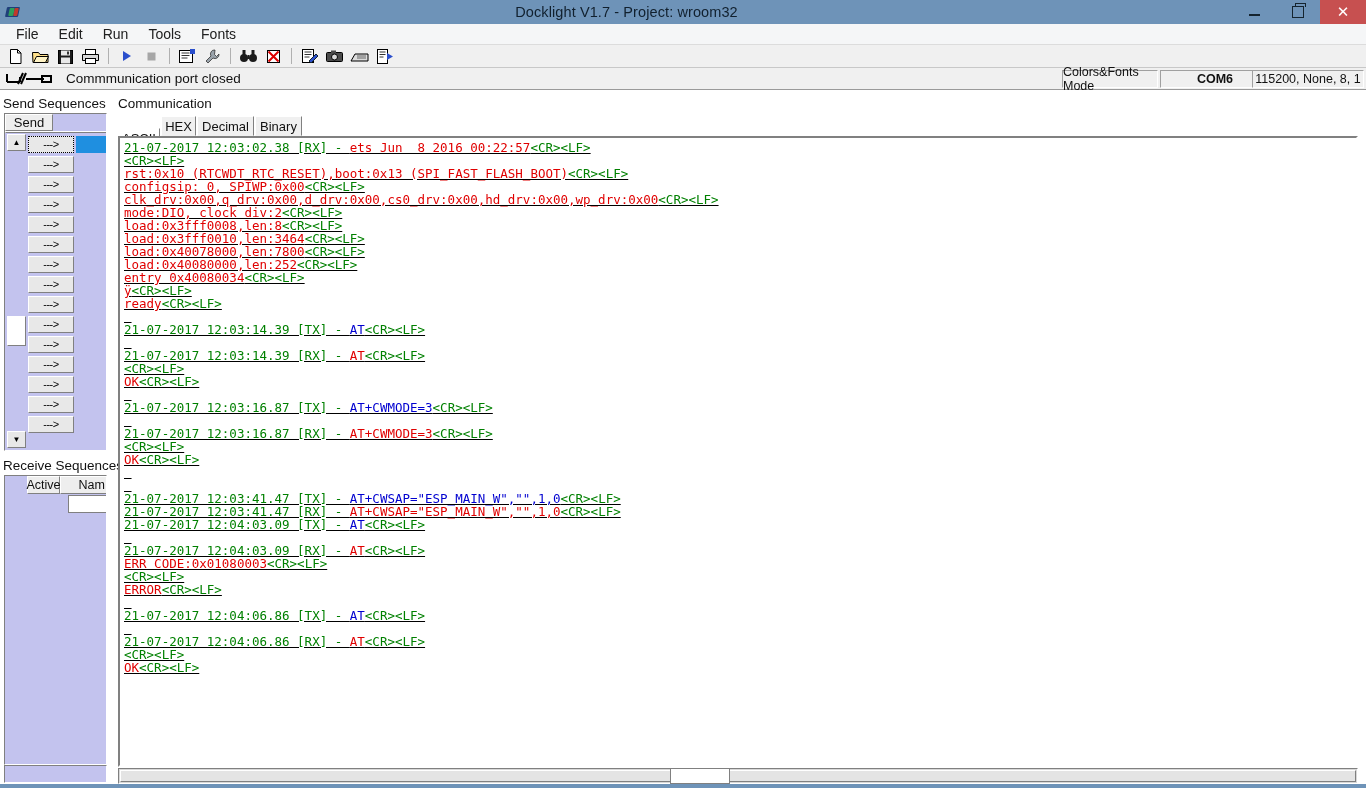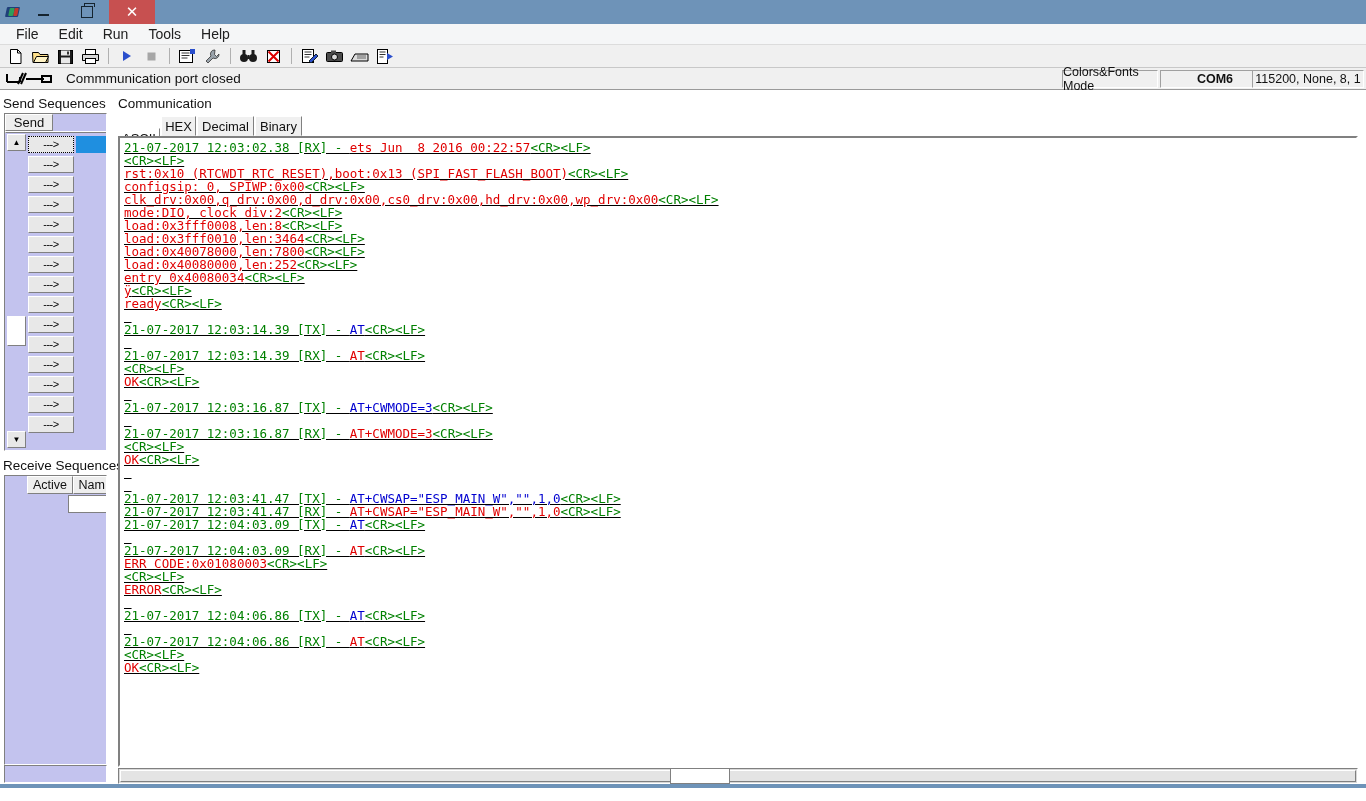--- a/index.html
+++ b/index.html
@@ -152,21 +152,21 @@
   
   #recv-panel {
     position: absolute; left: 4px; top: 475px; width: 103px; height: 290px;
     background: #c3c3ee; border: 1px solid;
     border-color: #808080 #ffffff #ffffff #808080;
     box-sizing: border-box; overflow: hidden;
   }
   #recv-header { position:absolute; left:0; top:0; width:103px; height:18px; display:flex; }
   #recv-hdr-blank { width:22px; height:18px; background:#c3c3ee; }
   #recv-hdr-active {
-    width:46px; height:18px; background:#eeeeee;
+    width:33px; height:18px; background:#eeeeee;
     border:1px solid; border-color:#ffffff #808080 #808080 #ffffff;
     box-sizing:border-box; font-size:12.5px; color:#111;
     display:flex; align-items:center; justify-content:center;
   }
   #recv-hdr-name {
     flex:1; height:18px; background:#eeeeee;
     border:1px solid; border-color:#ffffff #808080 #808080 #ffffff;
     box-sizing:border-box; font-size:12.5px; color:#111;
     display:flex; align-items:center; justify-content:flex-end; padding-right:2px;
     overflow:hidden; white-space:nowrap;
@@ -247,37 +247,38 @@
 </style>
 </head>
 <body>
 
 <div id="titlebar">
   <div id="app-logo">
     <span class="lg-a"></span>
       <span class="lg-b"></span>
       <span class="lg-c"></span>
   </div>
+  <div id="title-text">Docklight V1.7 - Project: wroom32</div>
   <div class="wbtn">
       <span class="min-glyph"></span>
     </div>
   <div class="wbtn">
       <span class="max-glyph"></span>
     </div>
   <div class="wbtn close">
       <span class="close-glyph">✕</span>
     </div>
 </div>
 
 <div id="menubar">
   <div class="menu-item">File</div>
   <div class="menu-item">Edit</div>
   <div class="menu-item">Run</div>
   <div class="menu-item">Tools</div>
-  <div class="menu-item">Help</div>
+  <div class="menu-item">Fonts</div>
 </div>
 
 <div id="toolbar">
 
   <div class="tb">
     <svg width="17" height="17" viewBox="0 0 17 17">
         <path d="M3.5 1.5h7l3.5 3.5v10.5h-10.5z" fill="#fff" stroke="#000" stroke-width="1"></path>
         <path d="M10.5 1.5v3.5h3.5" fill="none" stroke="#000" stroke-width="1"></path>
       </svg>
   </div>

